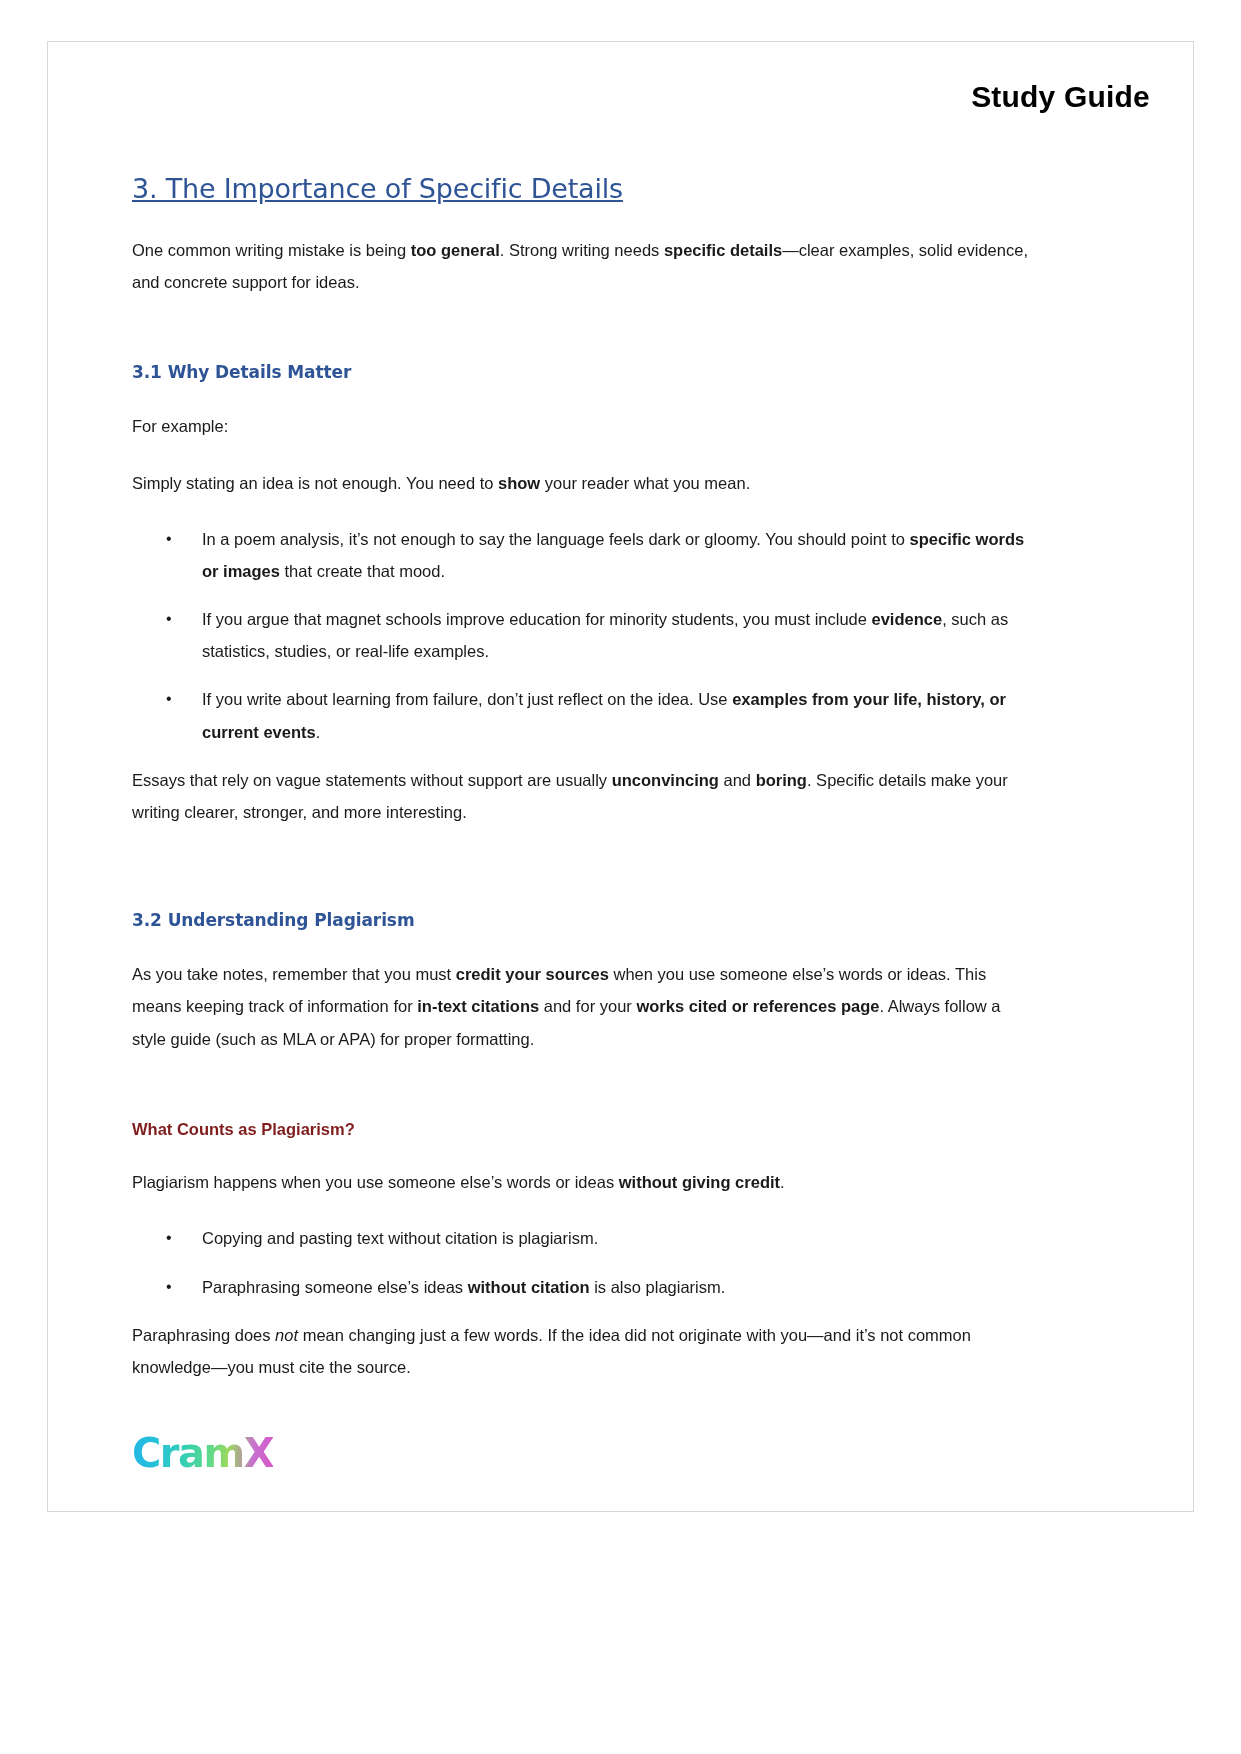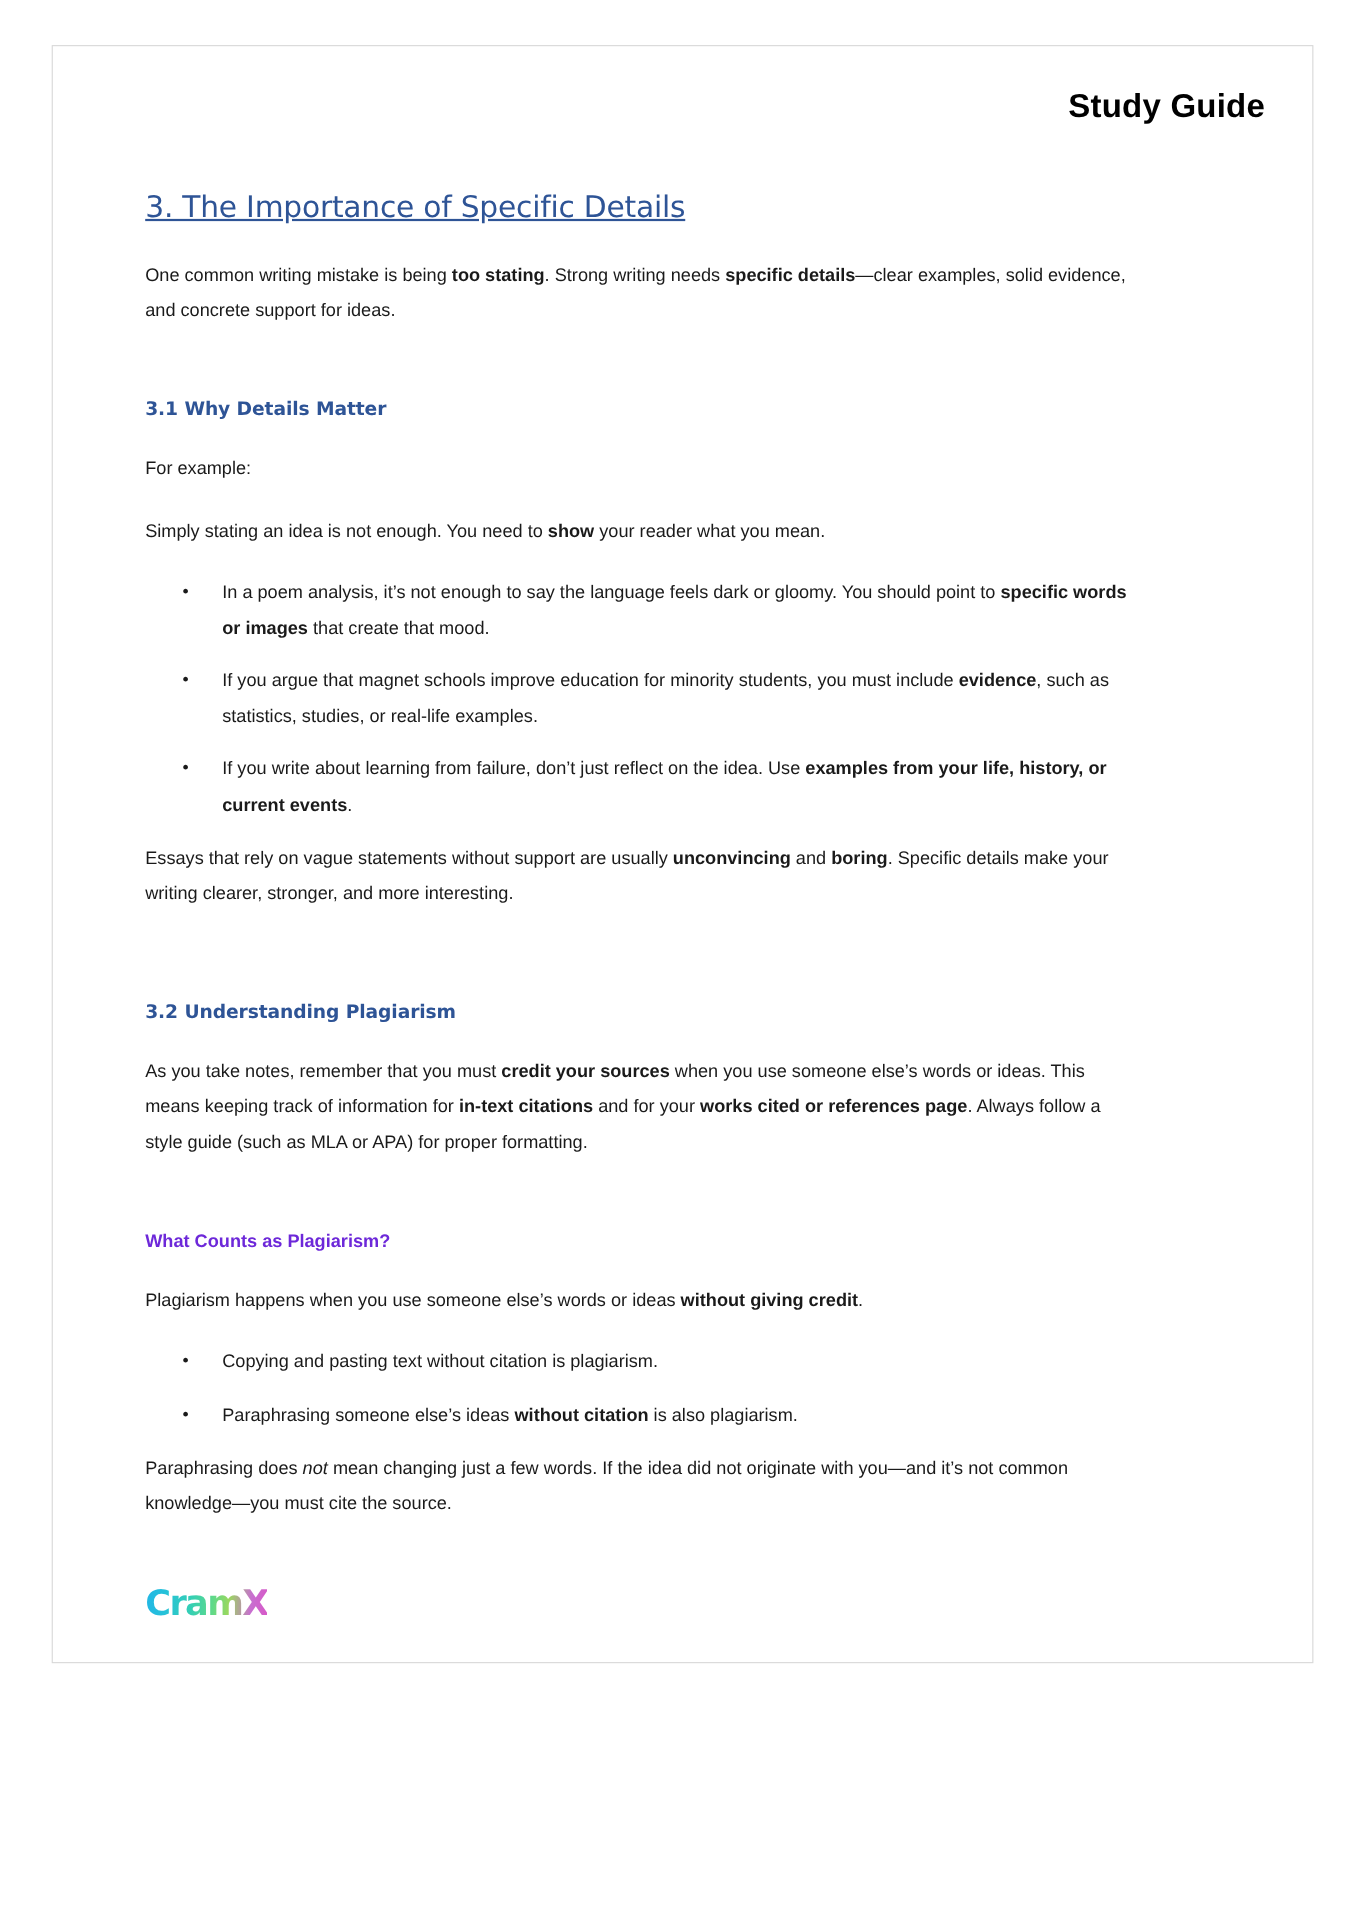--- a/index.html
+++ b/index.html
@@ -110,21 +110,21 @@
     color: #2e5496;
     margin: 0 0 27px 0;
     line-height: 1.25;
     letter-spacing: -0.1px;
   }
 
   h3.minor-title {
     font-family: "Liberation Sans", sans-serif;
     font-size: 16.5px;
     font-weight: bold;
-    color: #6d28d9;
+    color: #7f1d1d;
     margin: 0 0 26px 0;
     line-height: 1.3;
   }
 
   p.body {
     font-family: "Liberation Sans", sans-serif;
     font-size: 16.5px;
     color: #1a1a1a;
     line-height: 1.95;
     margin: 0 0 24px 0;
@@ -163,21 +163,21 @@
     position: absolute;
     left: 84px;
     bottom: 38px;
     z-index: 3;
     display: flex;
     align-items: baseline;
   }
   .logo-text {
     font-family: "DejaVu Sans", sans-serif;
     font-weight: 700;
-    font-size: 32px;
+    font-size: 40px;
     letter-spacing: -1.5px;
     line-height: 1;
     background: linear-gradient(95deg,
                 #22b6e6 0%,
                 #26c2d8 18%,
                 #35cfb4 38%,
                 #5fd98a 55%,
                 #9ad85f 68%,
                 #c86fd0 86%,
                 #d857c8 100%);
@@ -195,21 +195,21 @@
 
 
     <div class="doc-header">
       <div class="doc-header-title">Study Guide</div>
     </div>
 
     <div class="content">
 
       <h1 class="sec-title">3. The Importance of Specific Details</h1>
 
-      <p class="body"><span>One common writing mistake is being </span><b>too stating</b><span>. Strong writing needs </span><b>specific details</b><span>—clear examples, solid evidence, and concrete support for ideas.</span></p>
+      <p class="body"><span>One common writing mistake is being </span><b>too general</b><span>. Strong writing needs </span><b>specific details</b><span>—clear examples, solid evidence, and concrete support for ideas.</span></p>
 
       <div class="gap-md"></div>
 
       <h2 class="subsec-title">3.1 Why Details Matter</h2>
 
       <p class="body">For example:</p>
 
       <p class="body"><span>Simply stating an idea is not enough. You need to </span><b>show</b><span> your reader what you mean.</span></p>
 
       <ul class="bullets">

